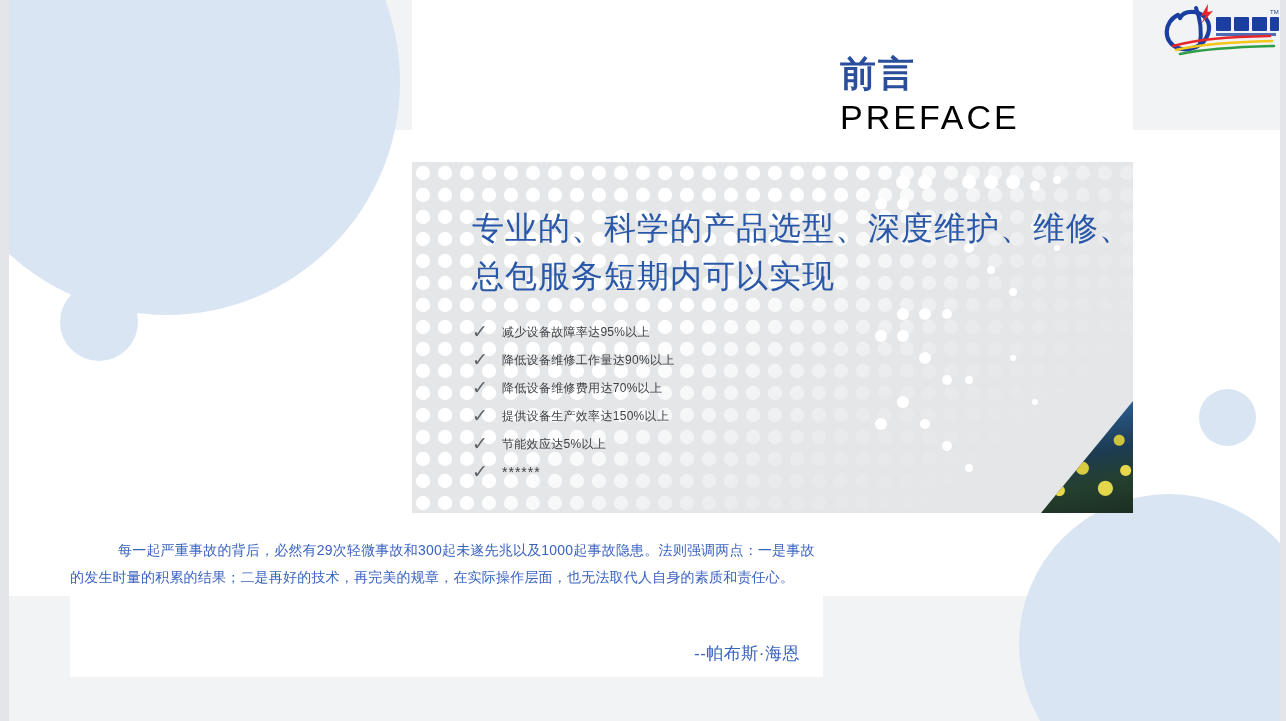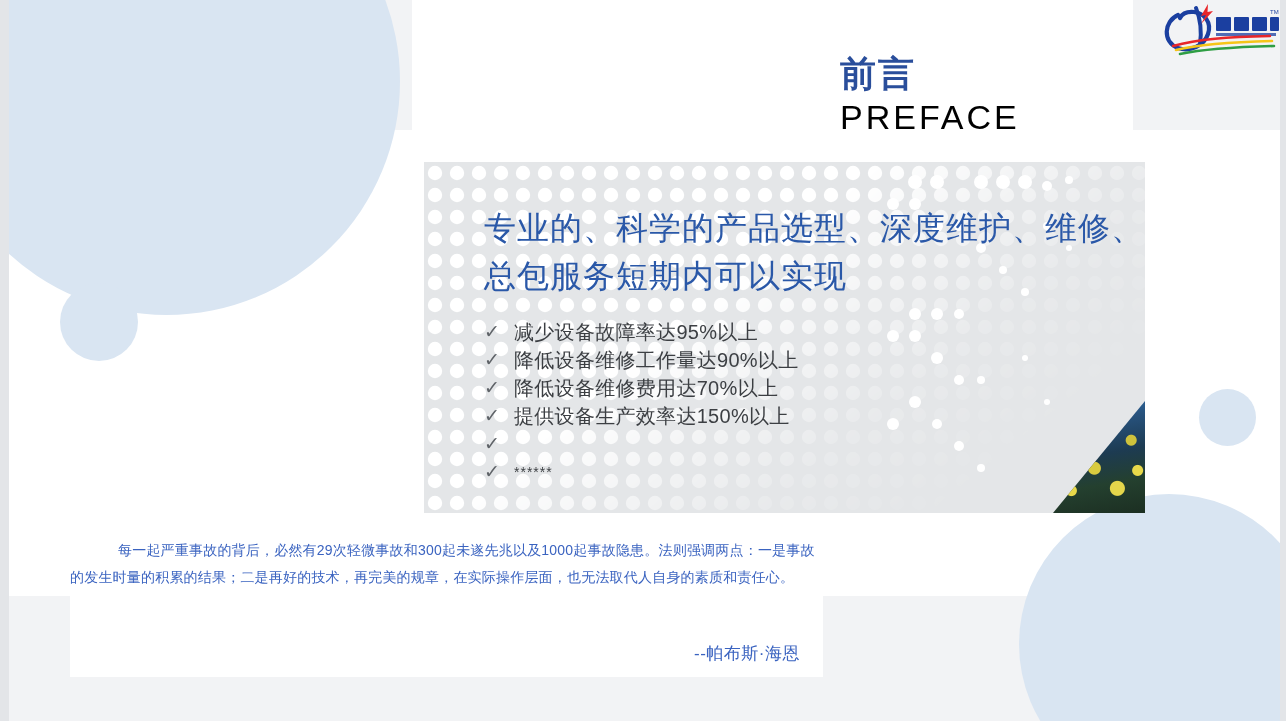--- a/index.html
+++ b/index.html
@@ -93,21 +93,20 @@
     width: 122px; height: 55px;
   }
 
   
   .card {
     position: absolute;
     left: 412px; top: 162px;
     width: 721px; height: 351px;
     background: #e4e6e8;
     overflow: hidden;
-    margin-left: 12px;
   }
   .card-dots {
     position: absolute;
     left: 0; top: 0;
     width: 721px; height: 351px;
   }
   .card-photo {
     position: absolute;
     right: 0; bottom: 0;
     width: 92px; height: 112px;
@@ -146,21 +145,21 @@
     margin-bottom: 0px;
   }
   .bullet-check {
     width: 30px;
     flex: 0 0 30px;
     font-size: 19px;
     color: #5f6368;
     line-height: 28px;
   }
   .bullet-text {
-    font-size: 20px;
+    font-size: 12px;
     color: #3c3f43;
     line-height: 28px;
     letter-spacing: 0.3px;
     white-space: nowrap;
   }
   .bullet-text.stars {
     letter-spacing: 1px;
     font-size: 14px;
   }
 
@@ -310,20 +309,21 @@
         <div class="bullet">
           <span class="bullet-check">✓</span>
           <span class="bullet-text">降低设备维修费用达70%以上</span>
         </div>
         <div class="bullet">
           <span class="bullet-check">✓</span>
           <span class="bullet-text">提供设备生产效率达150%以上</span>
         </div>
         <div class="bullet">
           <span class="bullet-check">✓</span>
+          <span class="bullet-text">节能效应达5%以上</span>
         </div>
         <div class="bullet">
           <span class="bullet-check">✓</span>
           <span class="bullet-text stars">******</span>
         </div>
       </div>
     </div>
   </div>
 
   <div class="quote-box">

